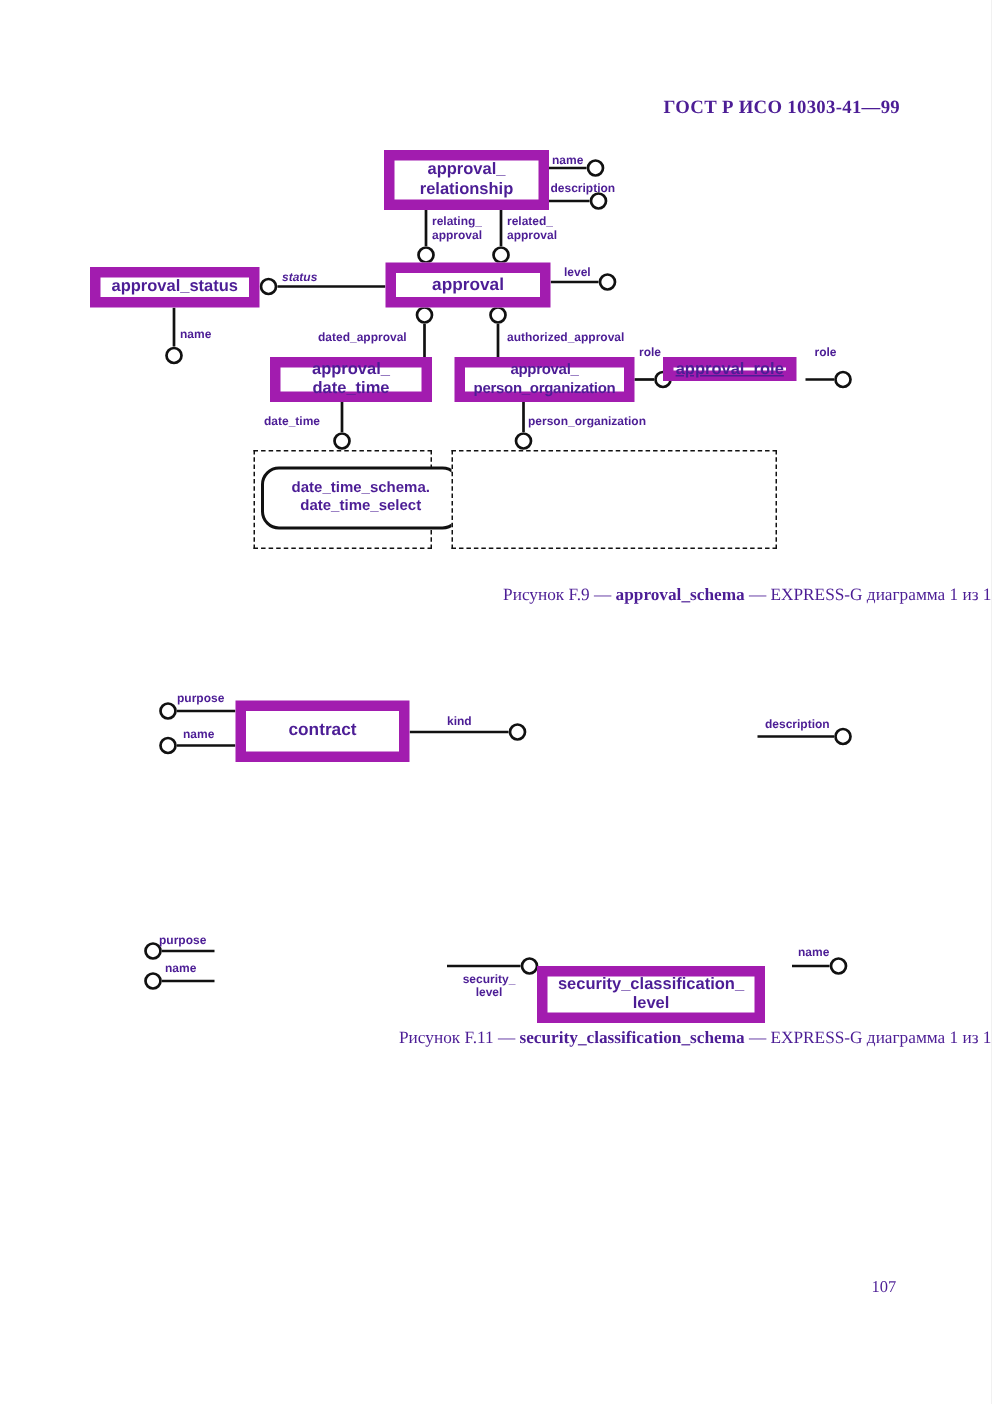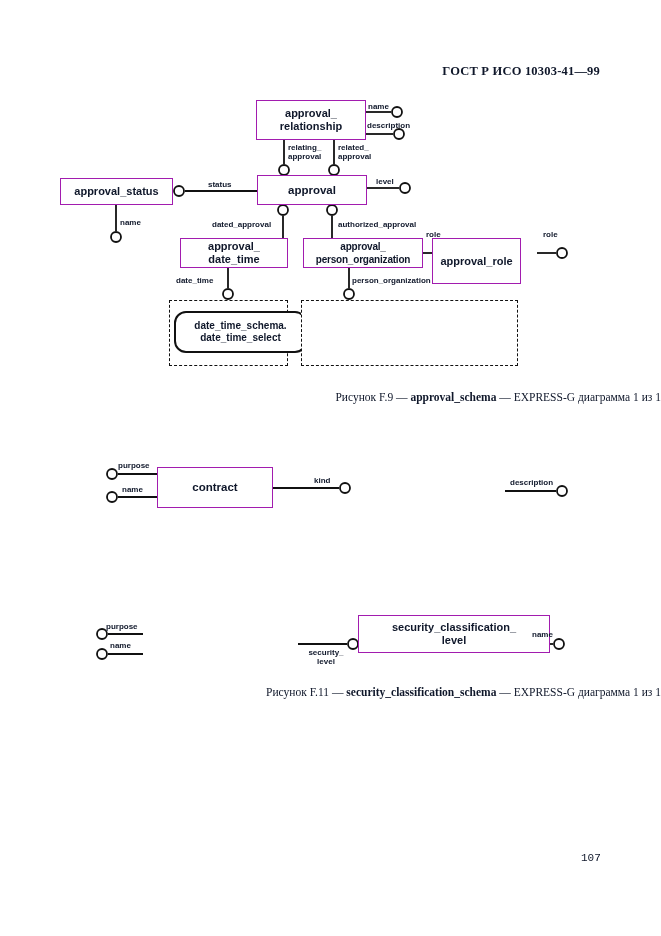--- a/index.html
+++ b/index.html
@@ -1,22 +1,22 @@
 <!DOCTYPE html>
 <html><head>
 <meta charset="utf-8">
 <style>
   html,body{margin:0;padding:0;background:#e8e8e8;}
   .page{position:relative;width:661px;height:936px;background:#ffffff;overflow:hidden;
-        font-family:"Liberation Sans",sans-serif;color:#0f172a;}
+        font-family:"Liberation Sans",sans-serif;color:#4c1d95;}
   .hdr{position:absolute;top:64px;right:61px;font-family:"Liberation Serif",serif;
        font-weight:bold;font-size:12.5px;letter-spacing:.2px;}
-  .pgnum{position:absolute;top:852px;left:581px;font-family:Liberation Mono, monospace;font-size:11px;text-align:right;}
+  .pgnum{position:absolute;top:852px;left:581px;font-family:Liberation Serif, serif;font-size:11px;text-align:right;}
   svg.conn{position:absolute;left:0;top:0;}
-  .ent{position:absolute;border:1px solid #a21caf;background:#fff;display:flex;
+  .ent{position:absolute;border:7px solid #a21caf;background:#fff;display:flex;
        align-items:center;justify-content:center;text-align:center;
        font-weight:bold;font-size:11px;line-height:13px;white-space:pre-line;box-sizing:border-box;}
   .ent.sm{font-size:10px;letter-spacing:-0.2px;}
   .ent.lg{font-size:11.5px;}
   .dashed{position:absolute;border:1.5px dashed #111;box-sizing:border-box;background:#fff;}
   .round{position:absolute;border:2px solid #111;border-radius:12px;background:#fff;
          display:flex;align-items:center;justify-content:center;text-align:center;
          font-weight:bold;font-size:10px;line-height:12px;white-space:pre-line;box-sizing:border-box;}
   .lbl{position:absolute;font-weight:bold;font-size:8px;line-height:9px;white-space:pre-line;}
   .lbl.ctr{text-align:center;}
@@ -82,56 +82,56 @@
   </svg>
 
   <div class="ent" style="left:256px;top:100px;width:110px;height:40px;">approval_
 relationship</div>
   <div class="ent" style="left:60px;top:178px;width:113px;height:27px;">approval_status</div>
   <div class="ent lg" style="left:257px;top:175px;width:110px;height:30px;">approval</div>
   <div class="ent" style="left:180px;top:238px;width:108px;height:30px;">approval_
 date_time</div>
   <div class="ent sm" style="left:303px;top:238px;width:120px;height:30px;">approval_
 person_organization</div>
-  <div class="ent" style="left:432px;top:238px;width:89px;height:46px;">approval_role</div>
+  <div class="ent" style="left:442px;top:238px;width:89px;height:16px;text-decoration:underline;">approval_role</div>
 
   <div class="dashed" style="left:169px;top:300px;width:119px;height:66px;"></div>
   <div class="round" style="left:174px;top:311px;width:133px;height:42px;">date_time_schema.
 date_time_select</div>
   <div class="dashed" style="left:301px;top:300px;width:217px;height:66px;"></div>
 
   <div class="lbl" style="left:368px;top:102px;">name</div>
   <div class="lbl" style="left:367px;top:121px;">description</div>
   <div class="lbl" style="left:288px;top:143px;">relating_
 approval</div>
   <div class="lbl" style="left:338px;top:143px;">related_
 approval</div>
-  <div class="lbl" style="left:208px;top:180px;">status</div>
+  <div class="lbl" style="left:188px;top:180px;font-style:italic;">status</div>
   <div class="lbl" style="left:376px;top:177px;">level</div>
   <div class="lbl" style="left:120px;top:218px;">name</div>
   <div class="lbl" style="left:212px;top:220px;">dated_approval</div>
   <div class="lbl" style="left:338px;top:220px;">authorized_approval</div>
   <div class="lbl" style="left:426px;top:230px;">role</div>
   <div class="lbl" style="left:543px;top:230px;">role</div>
   <div class="lbl" style="left:176px;top:276px;">date_time</div>
   <div class="lbl" style="left:352px;top:276px;">person_organization</div>
 
   <div class="cap" style="top:391px;">
     <span>Рисунок F.9 — </span><b>approval_schema</b><span> — EXPRESS-G диаграмма 1 из 1</span>
   </div>
 
   <div class="ent lg" style="left:157px;top:467px;width:116px;height:41px;">contract</div>
 
   <div class="lbl" style="left:118px;top:461px;">purpose</div>
   <div class="lbl" style="left:122px;top:485px;">name</div>
-  <div class="lbl" style="left:298px;top:476px;margin-left:16px;">kind</div>
+  <div class="lbl" style="left:298px;top:476px;">kind</div>
   <div class="lbl" style="left:510px;top:478px;">description</div>
 
 
-  <div class="ent" style="left:358px;top:615px;width:192px;height:38px;">security_classification_
+  <div class="ent" style="left:358px;top:644px;width:152px;height:38px;">security_classification_
 level</div>
 
   <div class="lbl" style="left:106px;top:622px;">purpose</div>
   <div class="lbl" style="left:110px;top:641px;">name</div>
   <div class="lbl ctr" style="left:305px;top:620px;width:42px;margin-top:28px;">security_
 level</div>
   <div class="lbl" style="left:532px;top:630px;">name</div>
 
   <div class="cap" style="top:686px;">
     <span>Рисунок F.11 — </span><b>security_classification_schema</b><span> — EXPRESS-G диаграмма 1 из 1</span>

